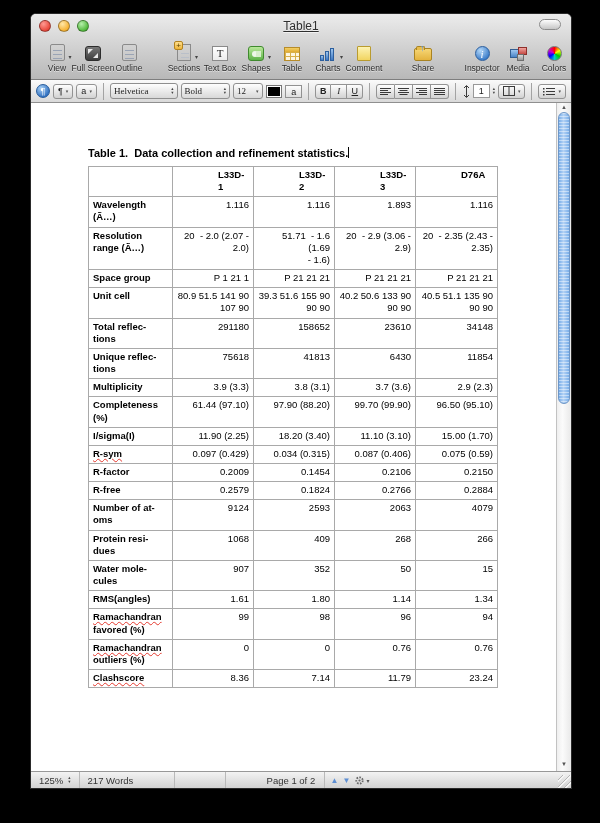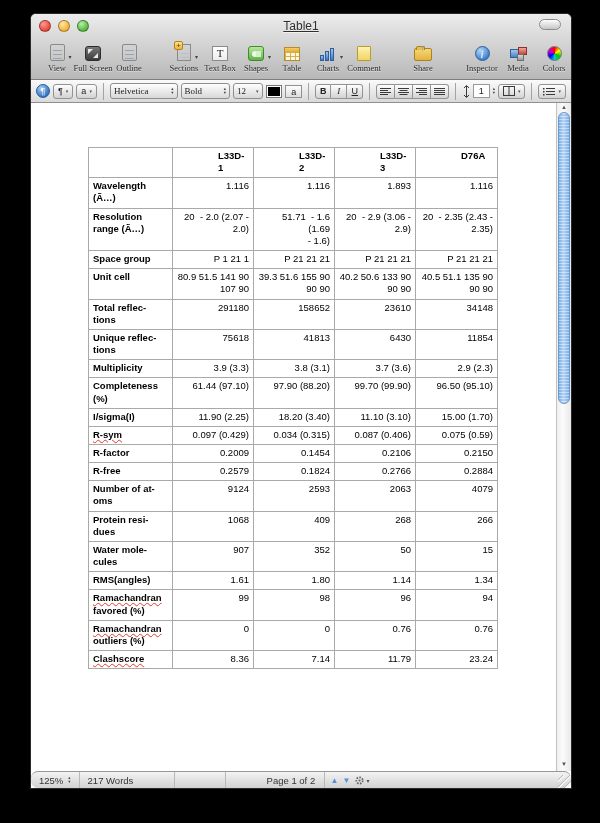--- a/index.html
+++ b/index.html
@@ -16,21 +16,21 @@
   .light.red   { background:radial-gradient(circle at 35% 30%, #ff9a92, #e8493c 70%); }
   .light.yellow{ background:radial-gradient(circle at 35% 30%, #ffe7a8, #f6b233 70%); }
   .light.green { background:radial-gradient(circle at 35% 30%, #b6efab, #53b93d 70%); }
   .win-title { position:absolute; left:0; right:0; text-align:center; font-size:12px; color:#2e2e2e; text-shadow:0 1px 0 rgba(255,255,255,.6);text-decoration:underline; }
   .pill { position:absolute; right:10px; top:5px; width:22px; height:11px; border-radius:6px;
           background:linear-gradient(#fdfdfd,#c6c6c6); border:1px solid #8b8b8b; }
 
   .toolbar { height:42px; display:flex; align-items:flex-start; padding:3px 6px 0 8px; }
   .tb-item { display:flex; flex-direction:column; align-items:center; min-width:30px; margin:0 3px; cursor:default; }
   .tb-icon { height:21px; display:flex; align-items:flex-end; justify-content:center; position:relative; }
-  .tb-label { font-size:8.5px; color:#2d2d2d; margin-top:2px; text-shadow:0 1px 0 rgba(255,255,255,.55); white-space:nowrap;font-family:Liberation Serif, serif; }
+  .tb-label { font-size:8.5px; color:#2d2d2d; margin-top:2px; text-shadow:0 1px 0 rgba(255,255,255,.55); white-space:nowrap; }
   .caret { font-size:6px; color:#444; position:absolute; right:-7px; bottom:1px; }
   .gap-a{ margin-left:22px; } .gap-b{ margin-left:26px; } .gap-c{ margin-left:26px; }
 
   
   .doc-ic { width:15px; height:17px; background:linear-gradient(#fff,#e8e8e8); border:1px solid #8a8a8a; border-radius:2px;
             background-image:repeating-linear-gradient(180deg, transparent 0 3px, #9aa4b5 3px 4px); background-size:9px 14px; background-position:2px 2px; background-repeat:no-repeat; }
   .fullscreen-ic { width:16px; height:15px; border-radius:3px; background:linear-gradient(#777,#3d3d3d); border:1px solid #2c2c2c; position:relative; }
   .fullscreen-ic:before, .fullscreen-ic:after { content:""; position:absolute; width:0; height:0; border-style:solid; }
   .fullscreen-ic:before { left:2px; top:2px; border-width:5px 5px 0 0; border-color:#e8e8e8 transparent transparent transparent; }
   .fullscreen-ic:after  { right:2px; bottom:2px; border-width:0 0 5px 5px; border-color:transparent transparent #e8e8e8 transparent; }
@@ -103,21 +103,21 @@
   .thumb { position:absolute; left:1px; top:9px; width:12px; height:292px; border-radius:7px;
            border:1px solid #6e96c6;
            background:
              repeating-linear-gradient(180deg, rgba(255,255,255,.45) 0 1px, rgba(255,255,255,0) 1px 3px),
              linear-gradient(90deg,#79aee9,#b3d2f5 45%,#79aee9); }
   .grip { position:absolute; right:0; bottom:0; width:13px; height:13px;
           background:repeating-linear-gradient(135deg, transparent 0 3px, #b5b5b5 3px 4px, #f5f5f5 4px 5px); }
 
   
   .status-bar { height:17px; background:linear-gradient(#f3f3f3,#d2d2d2); border-top:1px solid #989898;
-                display:flex; align-items:center; font-size:9.5px; color:#333;border-radius:7px; }
+                display:flex; align-items:center; font-size:9.5px; color:#333; }
   .sseg { display:flex; align-items:center; height:100%; padding:0 8px; border-right:1px solid #b9b9b9; }
   .zoom-stepper { display:flex; flex-direction:column; line-height:4px; font-size:4.5px; color:#444; margin-left:5px; }
   .seg-words { width:95px; }
   .seg-page { margin-left:50px; width:100px; border-left:1px solid #b9b9b9;padding-left:41px; }
   .nav-arrows { display:flex; align-items:center; gap:4px; padding:0 6px; }
   .nav-arrows .tri { font-size:8px; color:#5d8fd4; }
   .gear-wrap { display:flex; align-items:center; gap:1px; }
 </style>
 </head>
 <body>
@@ -347,20 +347,21 @@
             <rect x="0" y="4" width="1.5" height="1.5"></rect>
             <rect x="0" y="7" width="1.5" height="1.5"></rect>
           </g>
         </svg>
         <span class="dn">▾</span>
       </span>
   </div>
 
   <div class="doc-wrap">
     <div class="doc-content">
+      <div class="doc-title"><span>Table 1.  Data collection and refinement statistics.</span><span class="cursor"></span></div>
       <table class="stats">
         <colgroup>
             <col class="c0">
             <col class="cv">
             <col class="cv">
             <col class="cv">
             <col class="cl">
           </colgroup>
         <thead>
           <tr>

